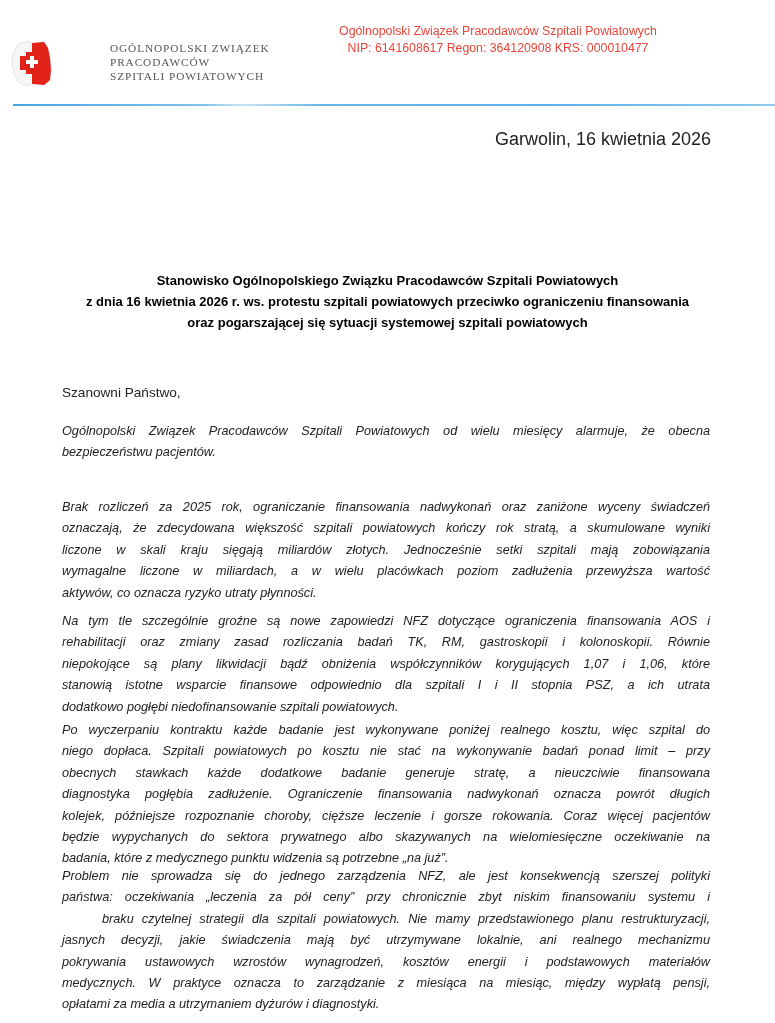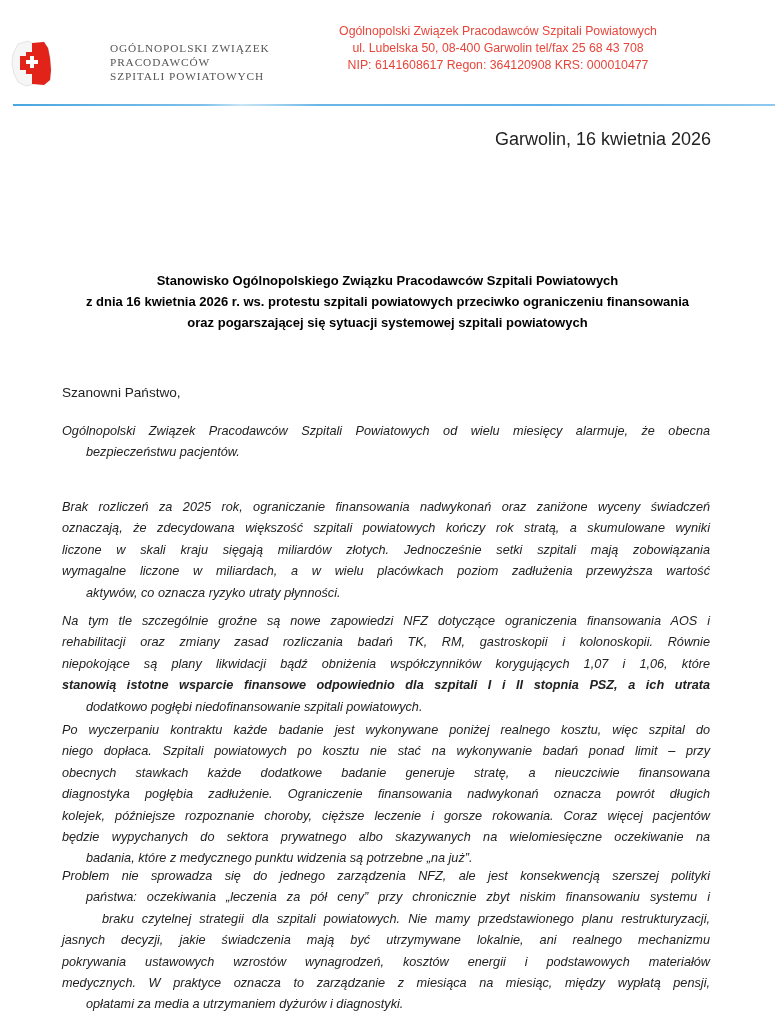--- a/index.html
+++ b/index.html
@@ -9,21 +9,21 @@
   .org-name div { white-space: nowrap; }
   .contact { position: absolute; left: 328px; top: 23px; width: 340px; font-family: "Liberation Sans", sans-serif; font-size: 12.3px; line-height: 17px; color: #e8453a; text-align: center; }
   .contact div { white-space: nowrap; }
   .rule { position: absolute; left: 13px; top: 104px; width: 508px; height: 2px; background: linear-gradient(90deg, #4aa6e0 0%, #7fc0ea 25%, #c8e6f6 30%, #6cb6e6 40%, #5fb0e8 70%, #8ec8ee 100%); }
   .date { position: absolute; right: 64px; top: 129px; font-family: "Liberation Sans", sans-serif; font-size: 18px; color: #222; }
   .title { position: absolute; left: 50px; width: 675px; top: 270px; text-align: center; font-family: "Liberation Sans", sans-serif; font-weight: bold; font-size: 13px; line-height: 21px; color: #000000; }
   .title div { white-space: nowrap; }
   .salutation { position: absolute; left: 62px; top: 385px; font-family: "Liberation Sans", sans-serif; font-size: 13.6px; color: #222; }
   .para { position: absolute; left: 62px; width: 648px; font-family: "Liberation Sans", sans-serif; font-style: italic; font-size: 12.7px; line-height: 21.4px; color: #222; text-align: justify; }
   .para .line { display: block; text-align: justify; text-align-last: justify; white-space: nowrap; }
-  .para .line.last { text-align-last: left; margin-left: 24px; }
+  .para .line.last { text-align-last: left; }
   .p1 { top: 421px; }
   .p2 { top: 497px; }
   .p3 { top: 611px; }
   .p4 { top: 720px; }
   .p5 { top: 866px; }
 </style>
 </head>
 <body>
 
 <div>
@@ -33,21 +33,20 @@
     <path d="M10 18 L16 18 L16 14 L22 14 L22 36 L16 36 L16 32 L10 32 Z" fill="#e2231a"></path>
     <path d="M20 18 L24 18 L24 22 L28 22 L28 26 L24 26 L24 30 L20 30 L20 26 L16 26 L16 22 L20 22 Z" fill="#ffffff"></path>
   </svg>
   <div class="org-name">
     <div>Ogólnopolski Związek</div>
     <div>Pracodawców</div>
     <div>Szpitali Powiatowych</div>
   </div>
   <div class="contact">
     <div>Ogólnopolski Związek Pracodawców Szpitali Powiatowych</div>
-    <div>ul. Lubelska 50, 08-400 Garwolin tel/fax 25 68 43 708</div>
     <div>NIP: 6141608617 Regon: 364120908 KRS: 000010477</div>
   </div>
   <div class="rule" style="width:762px;"></div>
 </div>
 
 <div class="date">Garwolin, 16 kwietnia 2026</div>
 
 <div class="title">
   <div style="display: block;">Stanowisko Ogólnopolskiego Związku Pracodawców Szpitali Powiatowych</div>
   <div style="display: block;">z dnia 16 kwietnia 2026 r. ws. protestu szpitali powiatowych przeciwko ograniczeniu finansowania</div>
@@ -66,35 +65,35 @@
   <span class="line" style="display: block;">oznaczają, że zdecydowana większość szpitali powiatowych kończy rok stratą, a skumulowane wyniki</span>
   <span class="line" style="display: block;">liczone w skali kraju sięgają miliardów złotych. Jednocześnie setki szpitali mają zobowiązania</span>
   <span class="line" style="display: block;">wymagalne liczone w miliardach, a w wielu placówkach poziom zadłużenia przewyższa wartość</span>
   <span class="line last" style="display: block;">aktywów, co oznacza ryzyko utraty płynności.</span>
 </div>
 
 <div class="para p3">
   <span class="line" style="display: block;">Na tym tle szczególnie groźne są nowe zapowiedzi NFZ dotyczące ograniczenia finansowania AOS i</span>
   <span class="line" style="display: block;">rehabilitacji oraz zmiany zasad rozliczania badań TK, RM, gastroskopii i kolonoskopii. Równie</span>
   <span class="line" style="display: block;">niepokojące są plany likwidacji bądź obniżenia współczynników korygujących 1,07 i 1,06, które</span>
-  <span class="line" style="display: block; font-weight: bold;">stanowią istotne wsparcie finansowe odpowiednio dla szpitali I i II stopnia PSZ, a ich utrata</span>
+  <span class="line" style="display: block;">stanowią istotne wsparcie finansowe odpowiednio dla szpitali I i II stopnia PSZ, a ich utrata</span>
   <span class="line last" style="display: block;">dodatkowo pogłębi niedofinansowanie szpitali powiatowych.</span>
 </div>
 
 <div class="para p4">
   <span class="line" style="display: block;">Po wyczerpaniu kontraktu każde badanie jest wykonywane poniżej realnego kosztu, więc szpital do</span>
   <span class="line" style="display: block;">niego dopłaca. Szpitali powiatowych po kosztu nie stać na wykonywanie badań ponad limit – przy</span>
   <span class="line" style="display: block;">obecnych stawkach każde dodatkowe badanie generuje stratę, a nieuczciwie finansowana</span>
   <span class="line" style="display: block;">diagnostyka pogłębia zadłużenie. Ograniczenie finansowania nadwykonań oznacza powrót długich</span>
   <span class="line" style="display: block;">kolejek, późniejsze rozpoznanie choroby, cięższe leczenie i gorsze rokowania. Coraz więcej pacjentów</span>
   <span class="line" style="display: block;">będzie wypychanych do sektora prywatnego albo skazywanych na wielomiesięczne oczekiwanie na</span>
   <span class="line last" style="display: block;">badania, które z medycznego punktu widzenia są potrzebne „na już”.</span>
 </div>
 
 <div class="para p5">
   <span class="line" style="display: block; font-style: italic;">Problem nie sprowadza się do jednego zarządzenia NFZ, ale jest konsekwencją szerszej polityki</span>
-  <span class="line" style="display: block; margin-left: 24px;">państwa: oczekiwania „leczenia za pół ceny” przy chronicznie zbyt niskim finansowaniu systemu i</span>
+  <span class="line" style="display: block;">państwa: oczekiwania „leczenia za pół ceny” przy chronicznie zbyt niskim finansowaniu systemu i</span>
   <span class="line" style="display: block; margin-left: 40px;">braku czytelnej strategii dla szpitali powiatowych. Nie mamy przedstawionego planu restrukturyzacji,</span>
   <span class="line" style="display: block;">jasnych decyzji, jakie świadczenia mają być utrzymywane lokalnie, ani realnego mechanizmu</span>
   <span class="line" style="display: block;">pokrywania ustawowych wzrostów wynagrodzeń, kosztów energii i podstawowych materiałów</span>
   <span class="line" style="display: block;">medycznych. W praktyce oznacza to zarządzanie z miesiąca na miesiąc, między wypłatą pensji,</span>
   <span class="line last" style="display: block;">opłatami za media a utrzymaniem dyżurów i diagnostyki.</span>
 </div>
 
 </body></html>

